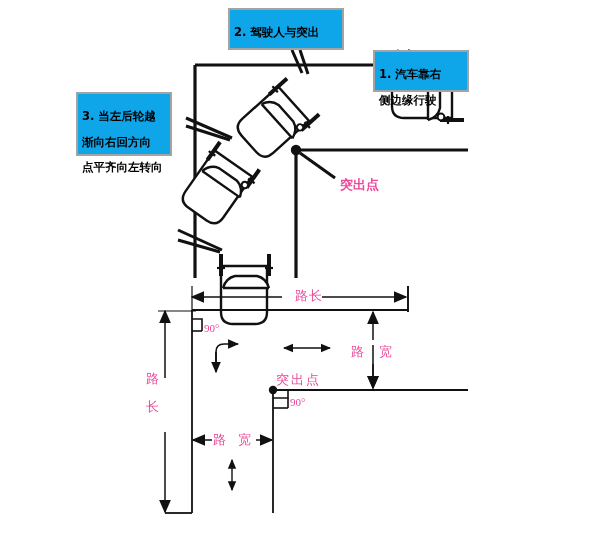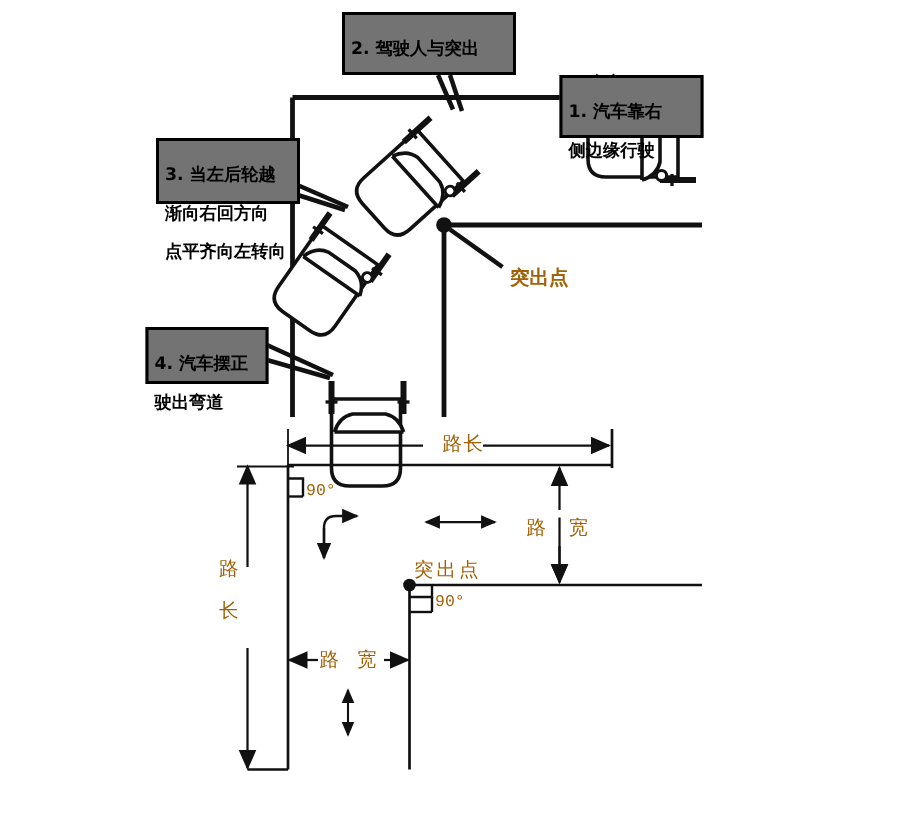--- a/index.html
+++ b/index.html
@@ -7,38 +7,38 @@
     width:600px;height:542px;overflow:hidden;
     font-family:"DejaVu Sans","Liberation Sans",sans-serif;
     color:#111;position:relative;
   }
   #stage{position:absolute;left:0;top:0;width:600px;height:542px;background:#fff;}
   svg#fig{position:absolute;left:0;top:0;width:600px;height:542px;display:block;}
 
   
   .callout{
     position:absolute;
-    background:#737373;
-    border:2px solid #000000;
+    background:#0ea5e9;
+    border:2px solid #a3a3a3;
     box-sizing:border-box;
     font-family:"DejaVu Sans","Liberation Sans",sans-serif;
     font-weight:bold;
     color:#000;
     line-height:1.12;
     padding:3px 4px 3px 4px;
     letter-spacing:0px;
     white-space:pre-line;
     text-align:left;
   }
   .callout span{display:block;}
 
   .lbl{
     position:absolute;
-    font-family:Liberation Mono, monospace;
-    color:#a16207;
+    font-family:Liberation Serif, serif;
+    color:#ec4899;
     white-space:nowrap;
   }
 </style>
 </head>
 <body>
 
 <div id="stage">
 
   <svg id="fig" viewBox="0 0 600 542">
     <defs>
@@ -192,30 +192,26 @@
 
   <div class="callout" style="left:373px;top:8px;width:96px;height:42px;font-size:11.5px;margin-top:42px;">
     <span>1. 汽车靠右</span>
     <span>侧边缘行驶</span>
   </div>
 
   <div class="callout" style="left:228px;top:8px;width:116px;height:42px;font-size:11.5px;">
     <span>2. 驾驶人与突出</span>
   </div>
 
-  <div class="callout" style="left:104px;top:92px;width:96px;height:44px;font-size:11.5px;">
+  <div class="callout" style="left:76px;top:92px;width:96px;height:64px;font-size:11.5px;">
     <span>3. 当左后轮越</span>
     <span>渐向右回方向</span>
     <span>点平齐向左转向</span>
   </div>
 
-  <div class="callout" style="left:97px;top:218px;width:82px;height:38px;font-size:11.5px;">
-    <span>4. 汽车摆正</span>
-    <span>驶出弯道</span>
-  </div>
 
   <div class="lbl" style="left:340px;top:176px;font-size:13px;font-weight:bold;">突出点</div>
 
   <div class="lbl" style="left:295px;top:287px;font-size:13px;letter-spacing:1px;">路长</div>
 
   <div class="lbl" style="left:146px;top:370px;font-size:13px;">路</div>
   <div class="lbl" style="left:146px;top:398px;font-size:13px;">长</div>
 
   <div class="lbl" style="left:351px;top:343px;font-size:13px;">路</div>
   <div class="lbl" style="left:379px;top:343px;font-size:13px;">宽</div>

